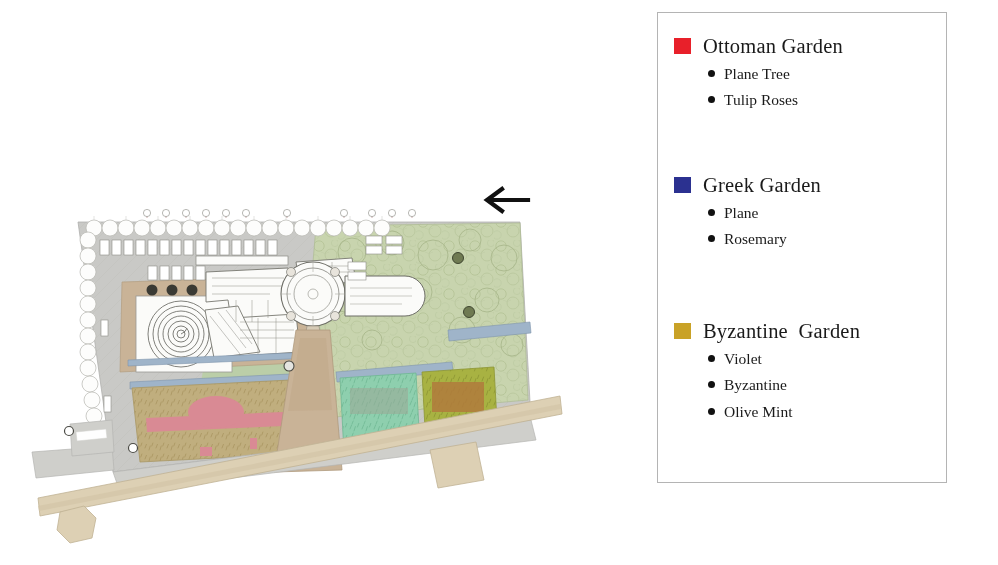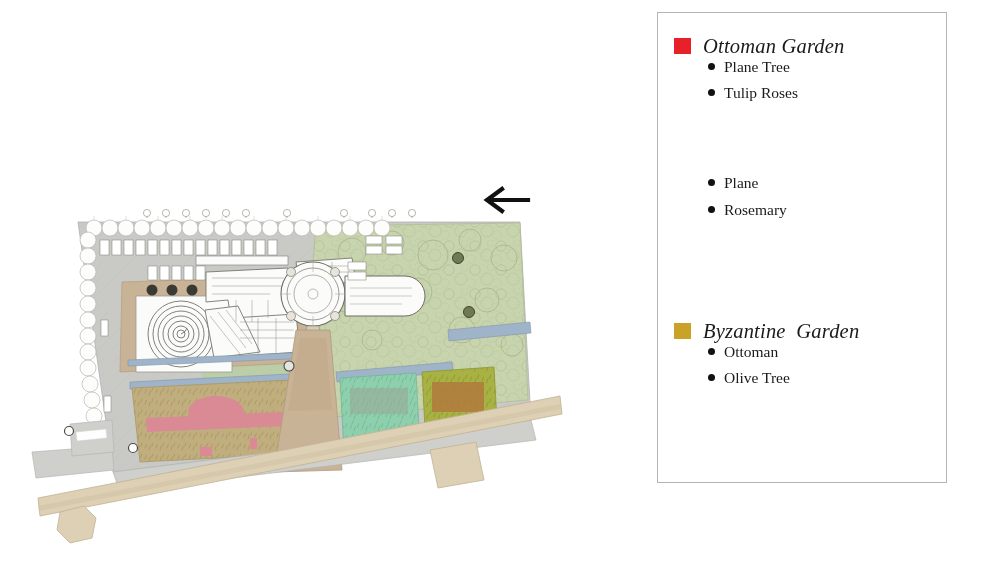--- a/index.html
+++ b/index.html
@@ -51,24 +51,23 @@
     width: 17px;
     height: 16px;
     flex: 0 0 auto;
   }
   .legend-title {
     font-size: 20.5px;
     color: #1a1a1a;
     letter-spacing: 0.2px;
     white-space: pre;
     line-height: 1.1;
-    font-style: italic;
   }
   .legend-items {
-    margin: 0 0 0 0;
+    margin: 7px 0 0 0;
     padding: 0;
     list-style: none;
   }
   .legend-items li {
     display: flex;
     align-items: baseline;
     gap: 9px;
     padding-left: 50px;
     margin-bottom: 9px;
   }
@@ -410,42 +409,50 @@
         <span class="item-label">Plane Tree</span>
       </li>
       <li>
         <span class="bullet"></span>
         <span class="item-label">Tulip Roses</span>
       </li>
     </ul>
   </div>
 
   <div class="legend-group" style="top:161px;">
+    <div class="legend-head">
+      <span class="swatch" style="background:#2b3190;"></span>
+      <span class="legend-title">Greek Garden</span>
+    </div>
     <ul class="legend-items">
       <li>
         <span class="bullet"></span>
         <span class="item-label">Plane</span>
       </li>
       <li>
         <span class="bullet"></span>
         <span class="item-label">Rosemary</span>
       </li>
     </ul>
   </div>
 
   <div class="legend-group" style="top:307px;">
     <div class="legend-head">
       <span class="swatch" style="background:#c9a227;"></span>
       <span class="legend-title">Byzantine  Garden</span>
     </div>
     <ul class="legend-items">
       <li>
         <span class="bullet"></span>
-        <span class="item-label">Ottoman</span>
-      </li>
-      <li>
-        <span class="bullet"></span>
-        <span class="item-label">Olive Tree</span>
+        <span class="item-label">Violet</span>
+      </li>
+      <li>
+        <span class="bullet"></span>
+        <span class="item-label">Byzantine</span>
+      </li>
+      <li>
+        <span class="bullet"></span>
+        <span class="item-label">Olive Mint</span>
       </li>
     </ul>
   </div>
 
 </div>
 
 </body></html>

